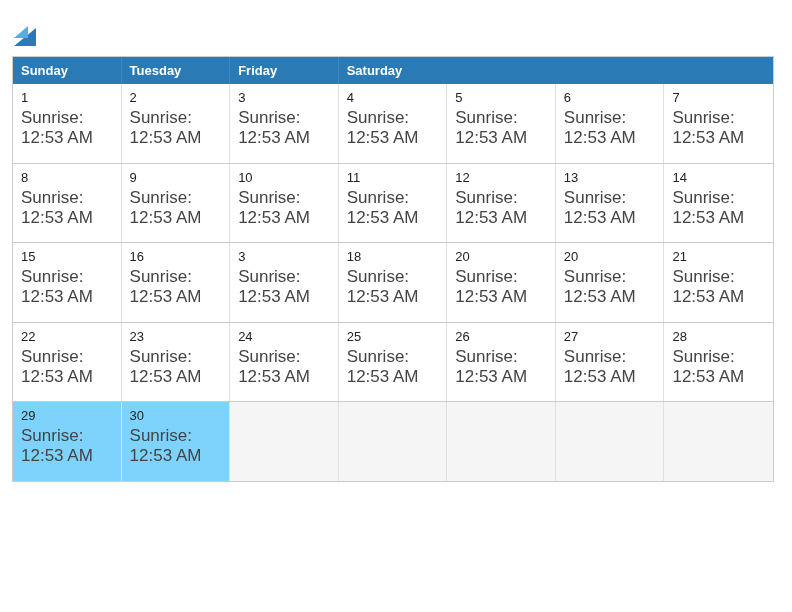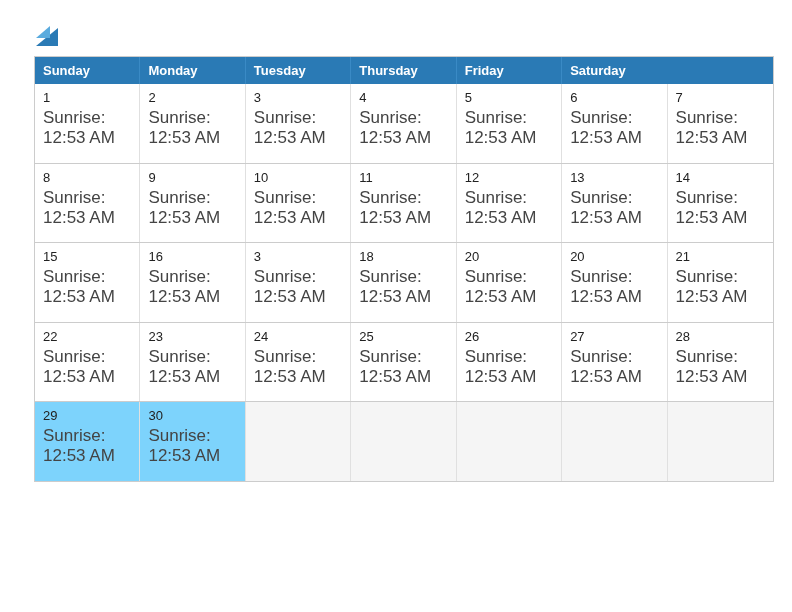--- a/index.html
+++ b/index.html
@@ -6,21 +6,21 @@
     body {
       width: 792px;
       height: 612px;
       background: #fff;
       font-family: Arial, sans-serif;
       overflow: hidden;
     }
     .page {
       width: 792px;
       height: 492px;
-      padding: 18px 18px 10px 34px;
+      padding: 18px 18px 10px 12px;
       display: flex;
       flex-direction: column;
     }
     .header {
       display: flex;
       justify-content: space-between;
       align-items: flex-start;
       margin-bottom: 10px;
     }
     .logo {
@@ -144,23 +144,21 @@
     </div>
     <div class="title-section">
       <div class="month-title"></div>
       <div class="location"></div>
     </div>
   </div>
 
   <div class="calendar">
     <div class="calendar-header">
     <div class="cal-header-cell">Sunday</div>
-        <div class="cal-header-cell">Monday</div>
         <div class="cal-header-cell">Tuesday</div>
-        <div class="cal-header-cell">Thursday</div>
         <div class="cal-header-cell">Friday</div>
         <div class="cal-header-cell">Saturday</div>
       </div>
     <div class="calendar-body">
     <div class="cal-row">
           <div class="cal-cell"><span class="day-num">1</span><span class="sunrise">Sunrise: 12:53 AM</span></div>
           <div class="cal-cell"><span class="day-num">2</span><span class="sunrise">Sunrise: 12:53 AM</span></div>
           <div class="cal-cell"><span class="day-num">3</span><span class="sunrise">Sunrise: 12:53 AM</span></div>
           <div class="cal-cell"><span class="day-num">4</span><span class="sunrise">Sunrise: 12:53 AM</span></div>
           <div class="cal-cell"><span class="day-num">5</span><span class="sunrise">Sunrise: 12:53 AM</span></div>

